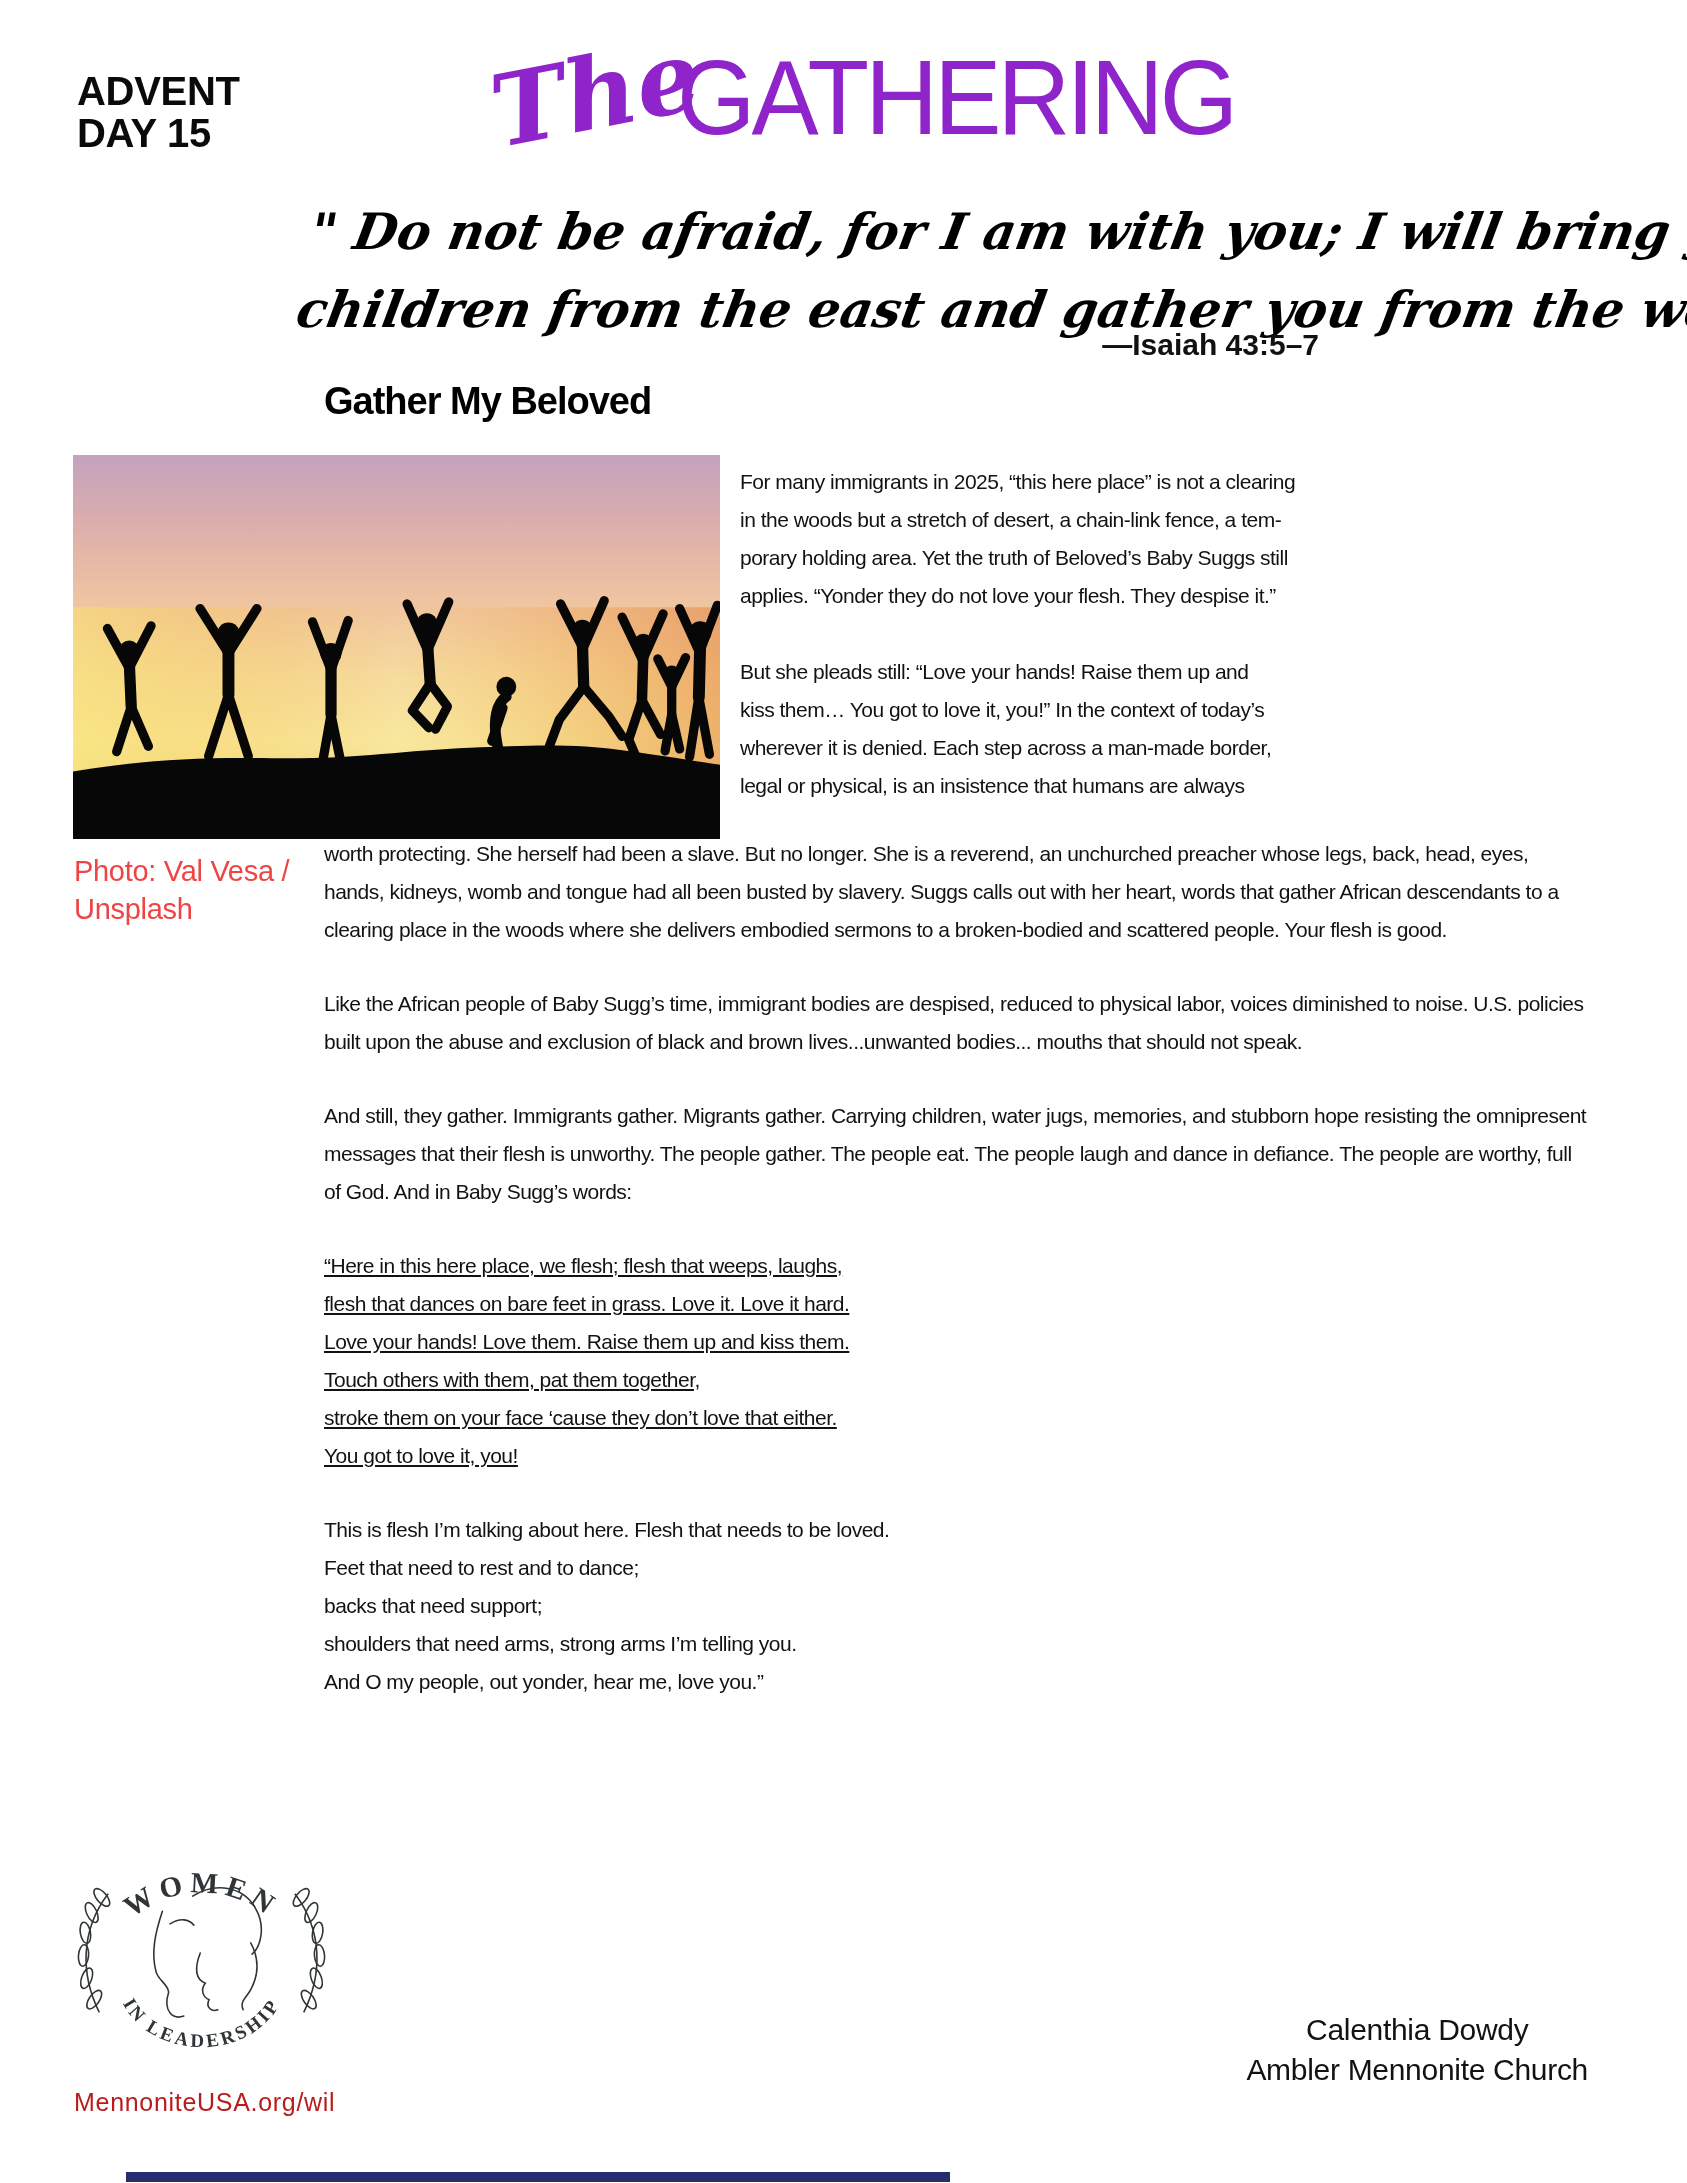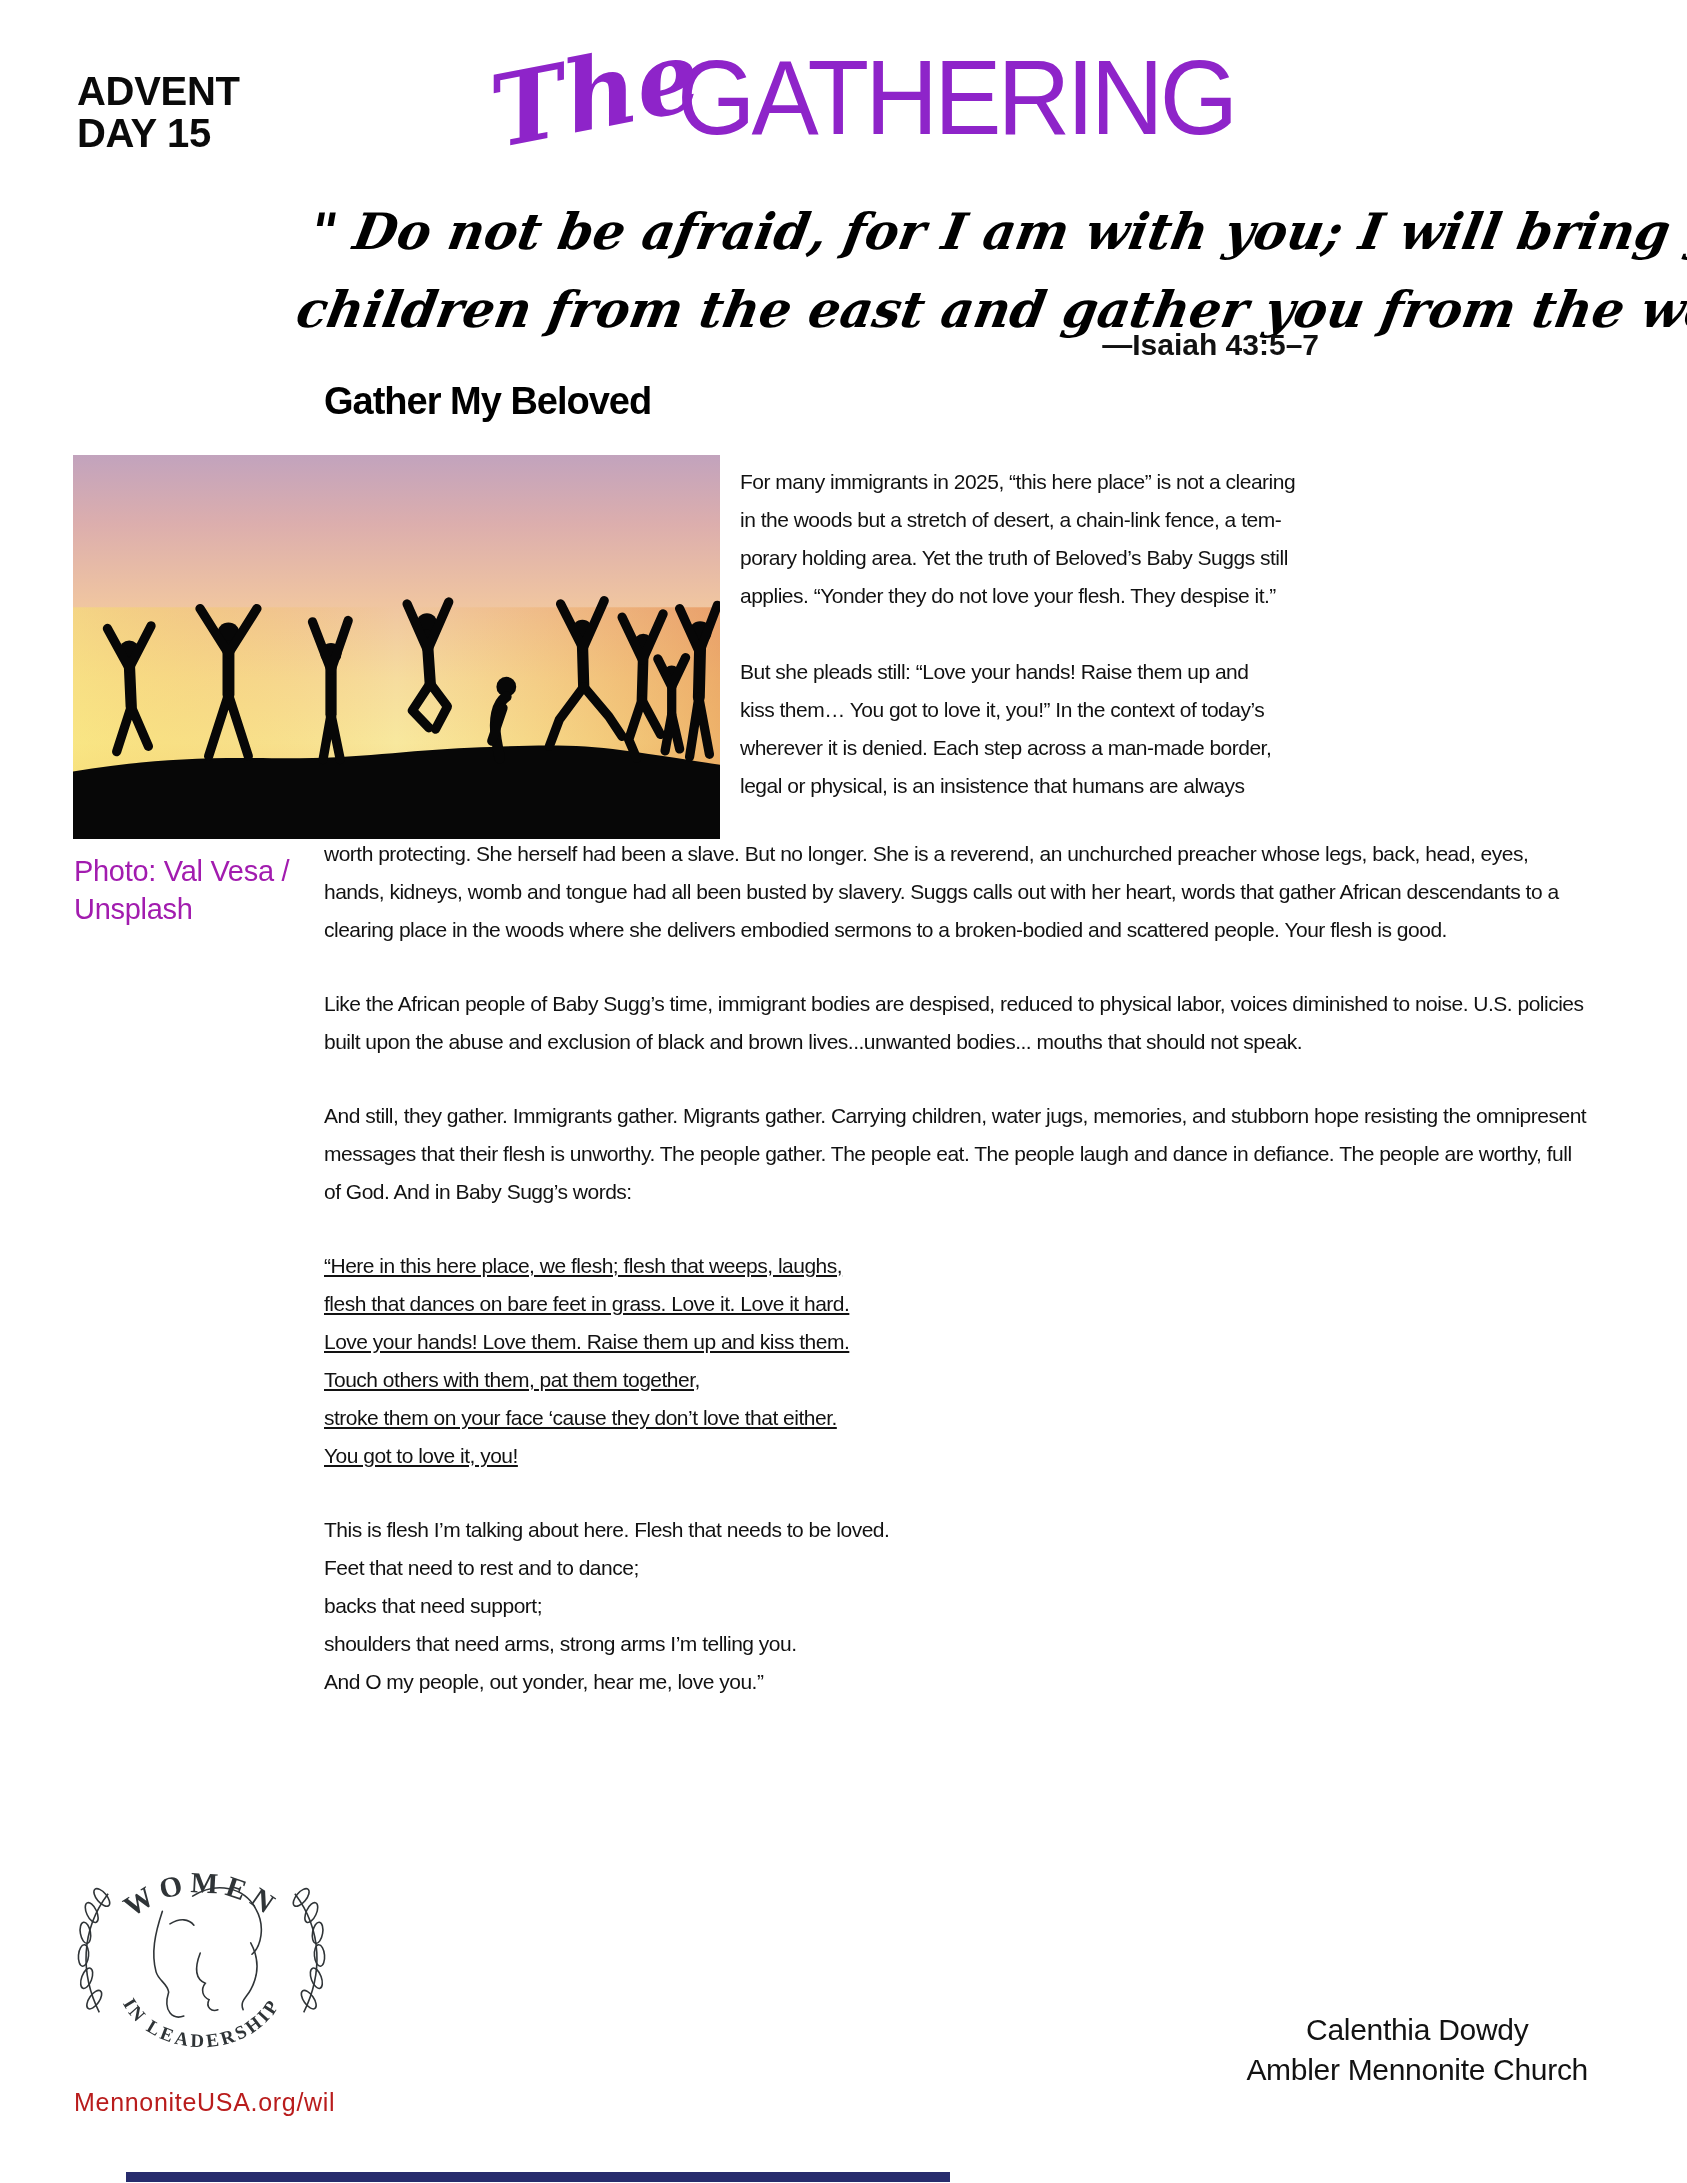--- a/index.html
+++ b/index.html
@@ -29,21 +29,21 @@
     font-family:"DejaVu Serif", serif;font-style:italic;font-weight:700;
     font-size:50px;line-height:78px;color:#000;transform:skewX(-10deg);}
   .scripture .line{white-space:nowrap;}
   .attribution{right:368px;top:328px;font-size:30px;color:#111;font-weight:700;}
 
   
   .article-title{left:324px;top:380px;font-size:38px;font-weight:700;letter-spacing:-1px;color:#000;}
 
   .photo{left:73px;top:455px;width:647px;height:384px;}
   .photo svg{display:block;width:100%;height:100%;}
-  .caption{left:74px;top:852px;font-size:29px;line-height:38px;color:#a21caf;letter-spacing:-0.3px;}
+  .caption{left:74px;top:852px;font-size:29px;line-height:38px;color:#ef4444;letter-spacing:-0.3px;}
 
   .bodytext{font-size:21px;line-height:38px;letter-spacing:-0.5px;color:#121212;}
   .colblock{left:740px;top:463px;width:880px;}
   .colblock .line{white-space:nowrap;}
   .colblock .para2{margin-top:38px;}
 
   .flow{left:324px;top:835px;width:1267px;}
   .flow p{margin:0 0 36px 0;}
   .flow .poem{margin:0 0 36px 0;}
   .flow .poem .line{white-space:nowrap;}

